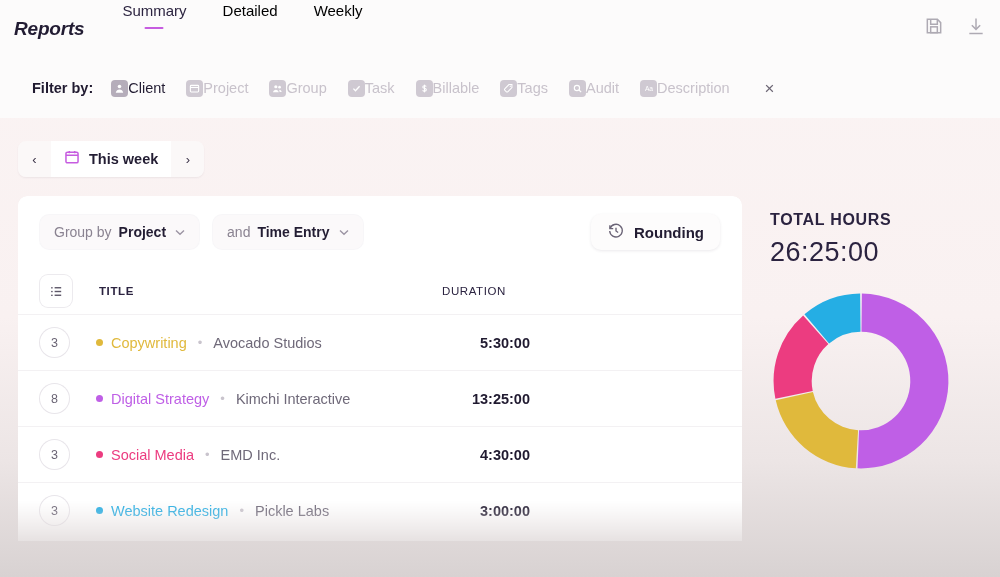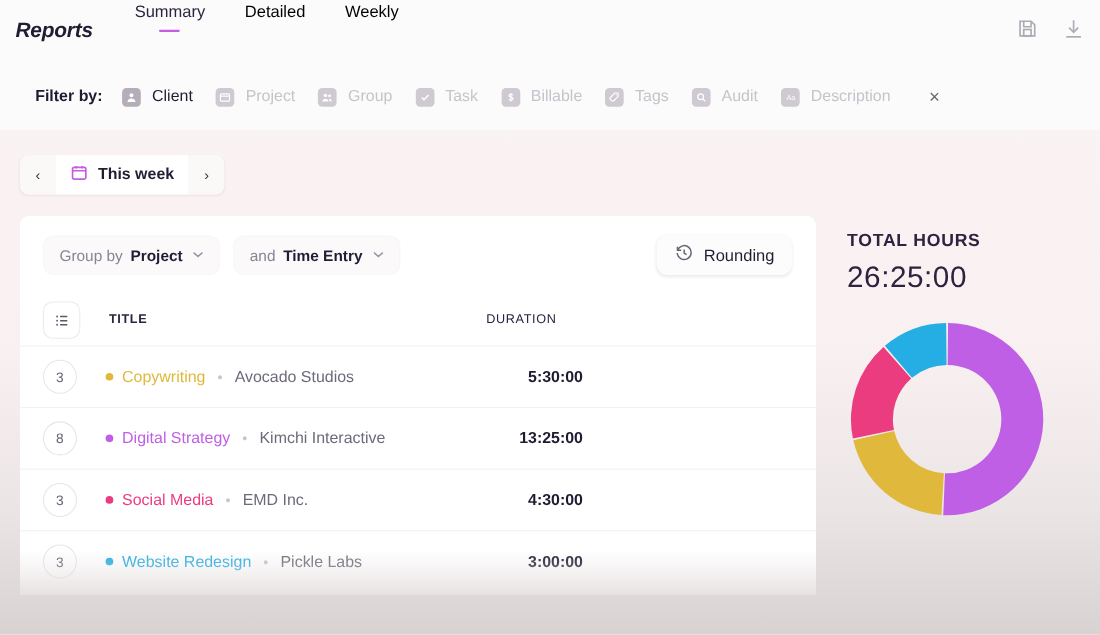--- a/index.html
+++ b/index.html
@@ -40,21 +40,21 @@
 
   
   .filterbar {
     position: absolute; top: 58px; left: 0; width: 1000px; height: 60px;
     background: #fcfbfb;
     display: flex; align-items: center; padding-left: 32px; gap: 8px;
   }
   .filter-label { font-size: 14.5px; font-weight: bold; color: #201a30; margin-right: 10px; }
   .filters { display: flex; align-items: center; gap: 21px; }
   .filter {
-    display: flex; align-items: center; gap: 10px; cursor: pointer; font-size: 14.5px;
+    display: flex; align-items: center; gap: 0; cursor: pointer; font-size: 14.5px;
   }
   .filter .fi {
     width: 17px; height: 17px; border-radius: 4px; background: #cfc9d2;
     display: flex; align-items: center; justify-content: center; flex: none;
     color: #fff;
   }
   .filter .fl { color: #c8c2cb; }
   .filter.on .fl { color: #231d33; }
   .filter.on .fi { background: #b5adba; }
   .filter-close {
@@ -94,21 +94,21 @@
     height: 34px; border-radius: 9px; background: #fbf9fa;
     display: flex; align-items: center; gap: 7px; padding: 0 14px; cursor: pointer;
     font-size: 14px; box-shadow: 0 0 0 1px rgba(180,170,190,.10);
   }
   .pill .soft { color: #8a8391; }
   .pill .strong { font-weight: bold; color: #231d33; }
   .chev { color: #9b94a3; font-size: 10px; margin-left: 2px; }
   .rounding {
     margin-left: auto; height: 36px; border-radius: 10px; background: #fdfcfc;
     display: flex; align-items: center; gap: 9px; padding: 0 16px; cursor: pointer;
-    box-shadow: 0 1px 3px rgba(60,40,70,.10); font-size: 15px; font-weight: normal; color: #231d33;
+    box-shadow: 0 1px 3px rgba(60,40,70,.10); font-size: 15px; font-weight: bold; color: #231d33;
   }
 
   
   .thead { display: flex; align-items: center; height: 46px; padding: 0 22px; }
   .listbtn {
     width: 32px; height: 32px; border-radius: 8px; background: #fff;
     box-shadow: 0 0 0 1px #eceaee; display: flex; align-items: center; justify-content: center;
     cursor: pointer; flex: none;
   }
   .th-title { margin-left: 27px; font-size: 11.5px; font-weight: bold; letter-spacing: .6px; color: #2b2340; }

